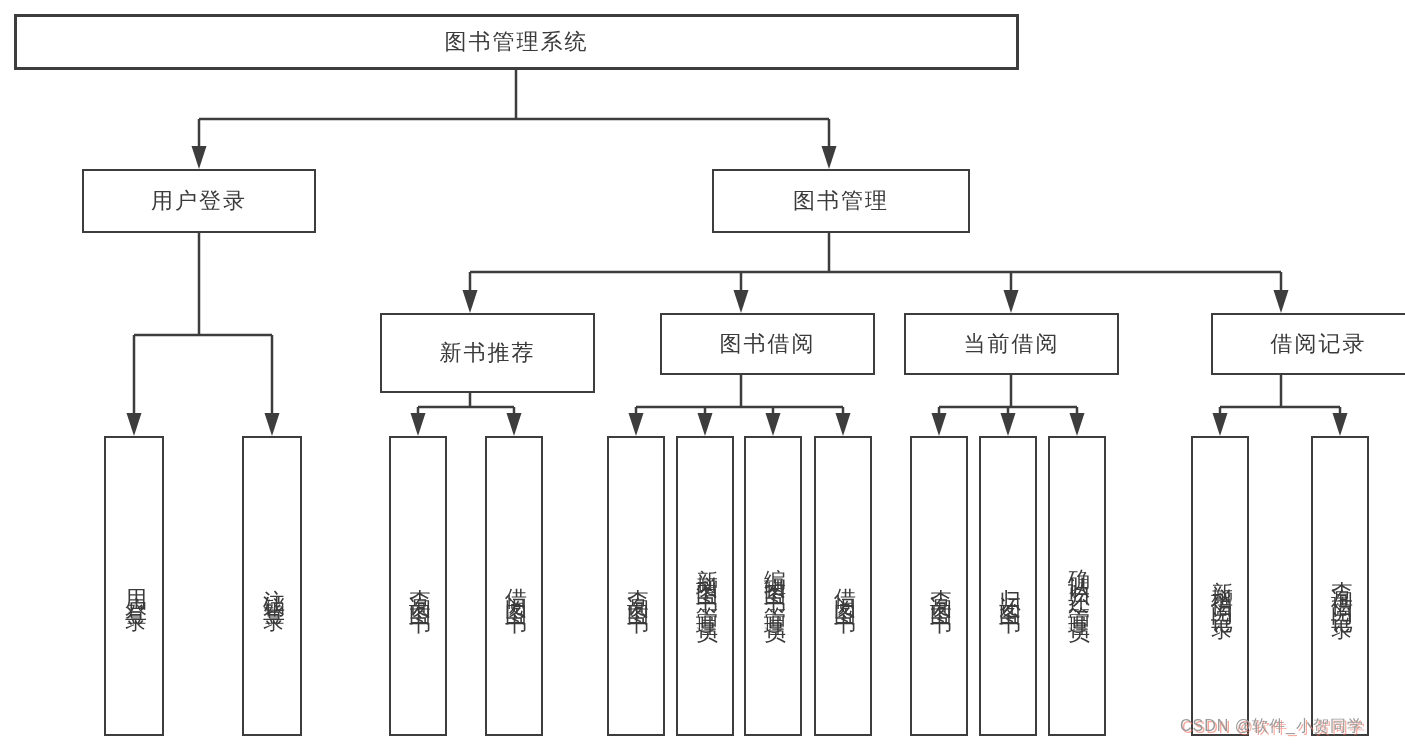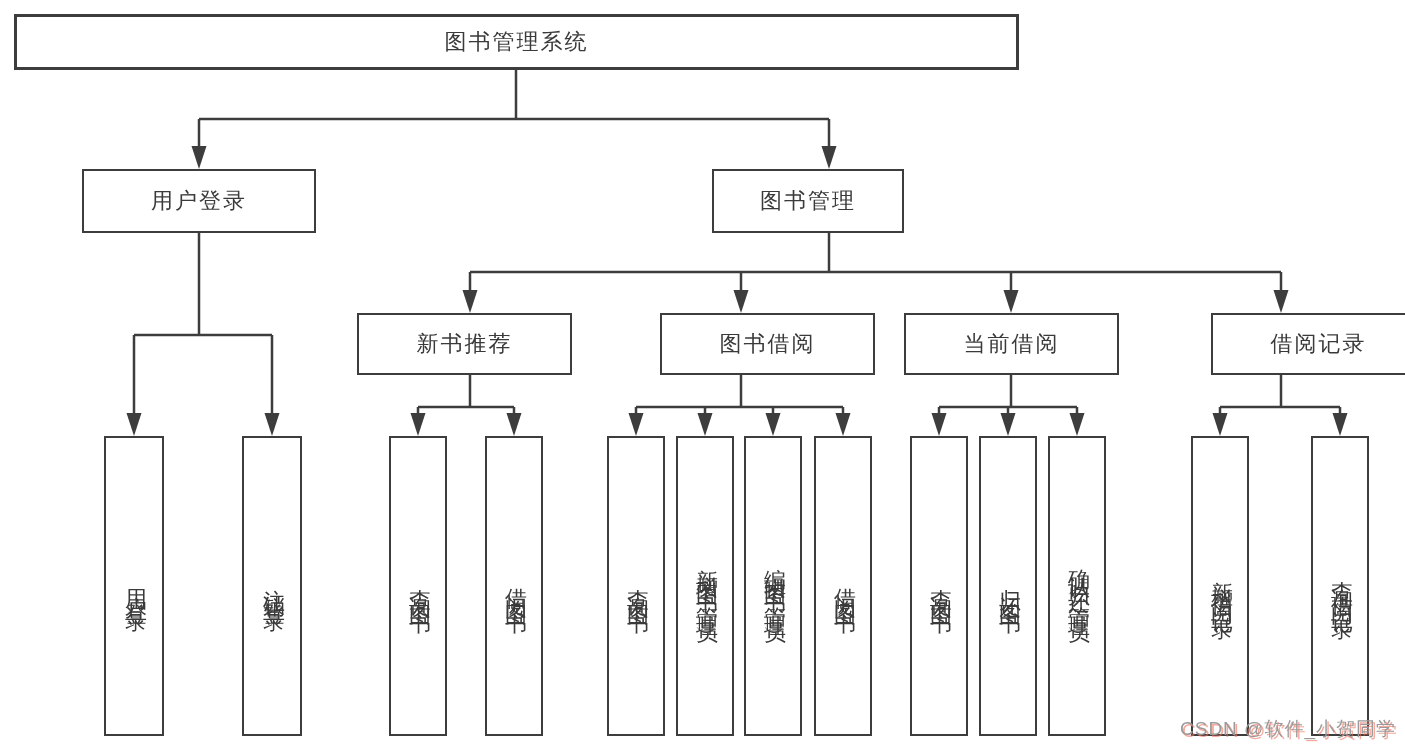--- a/index.html
+++ b/index.html
@@ -14,40 +14,40 @@
     color:#3a3a3a;font-size:22px;letter-spacing:2px;text-align:center;font-family:Liberation Mono, monospace;
   }
   .node.root{border-width:3px;}
   .vnode span{
     writing-mode:vertical-rl;letter-spacing:0.35em;line-height:1.1;
     font-size:22px;color:#3a3a3a;
   }
   
   #n-root{left:14px;top:14px;width:1005px;height:56px;}
   #n-user-login{left:82px;top:169px;width:234px;height:64px;}
-  #n-book-mgmt{left:712px;top:169px;width:192px;height:64px;}
-  #n-new-rec{left:357px;top:313px;width:215px;height:62px;align-items:center;}
+  #n-book-mgmt{left:712px;top:169px;width:258px;height:64px;}
+  #n-new-rec{left:380px;top:313px;width:215px;height:80px;align-items:center;}
   #n-borrow{left:634px;top:313px;width:215px;height:62px;margin-left:26px;}
   #n-current{left:904px;top:313px;width:215px;height:62px;align-items:center;}
   #n-records{left:1174px;top:313px;width:215px;height:62px;margin-left:37px;}
   #l-login{left:104px;top:436px;width:60px;height:300px;}
   #l-logout{left:242px;top:436px;width:60px;height:300px;}
   #l-rec-query{left:389px;top:436px;width:58px;height:300px;}
   #l-rec-borrow{left:485px;top:436px;width:58px;height:300px;}
   #l-bb-query{left:607px;top:436px;width:58px;height:300px;}
   #l-bb-add{left:676px;top:436px;width:58px;height:300px;}
   #l-bb-edit{left:744px;top:436px;width:58px;height:300px;}
   #l-bb-borrow{left:814px;top:436px;width:58px;height:300px;}
   #l-cb-query{left:910px;top:436px;width:58px;height:300px;}
   #l-cb-return{left:979px;top:436px;width:58px;height:300px;}
   #l-cb-confirm{left:1048px;top:436px;width:58px;height:300px;}
   #l-br-add{left:1191px;top:436px;width:58px;height:300px;}
   #l-br-query{left:1311px;top:436px;width:58px;height:300px;}
   .watermark{
-    position:absolute;left:1180px;top:716px;font-size:19px;color:#9a9a9a;
+    position:absolute;left:1180px;top:716px;font-size:16px;color:#9a9a9a;
     letter-spacing:1px;white-space:nowrap;
     text-shadow:2px 2px 0 rgba(240,110,90,0.6);
   }
 </style>
 </head>
 <body>
 
 <div class="canvas">
 
   <svg class="edges" viewBox="0 0 1405 747" fill="none">

